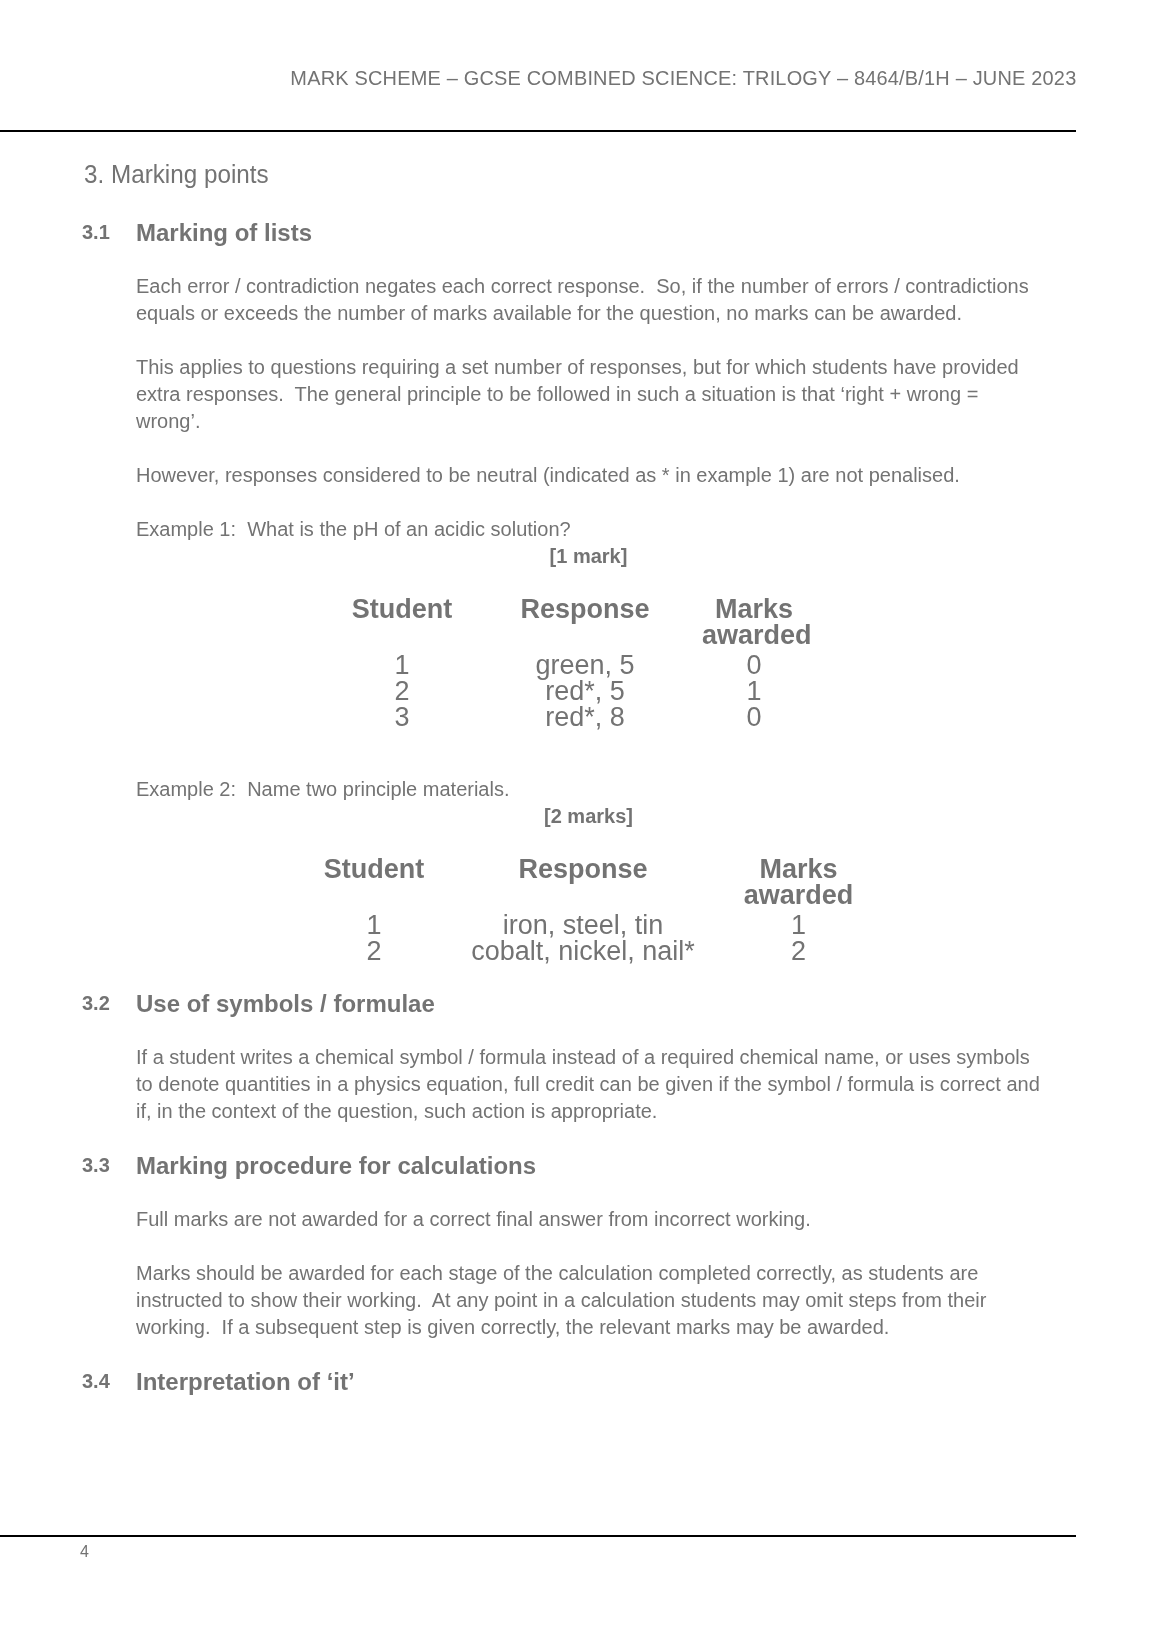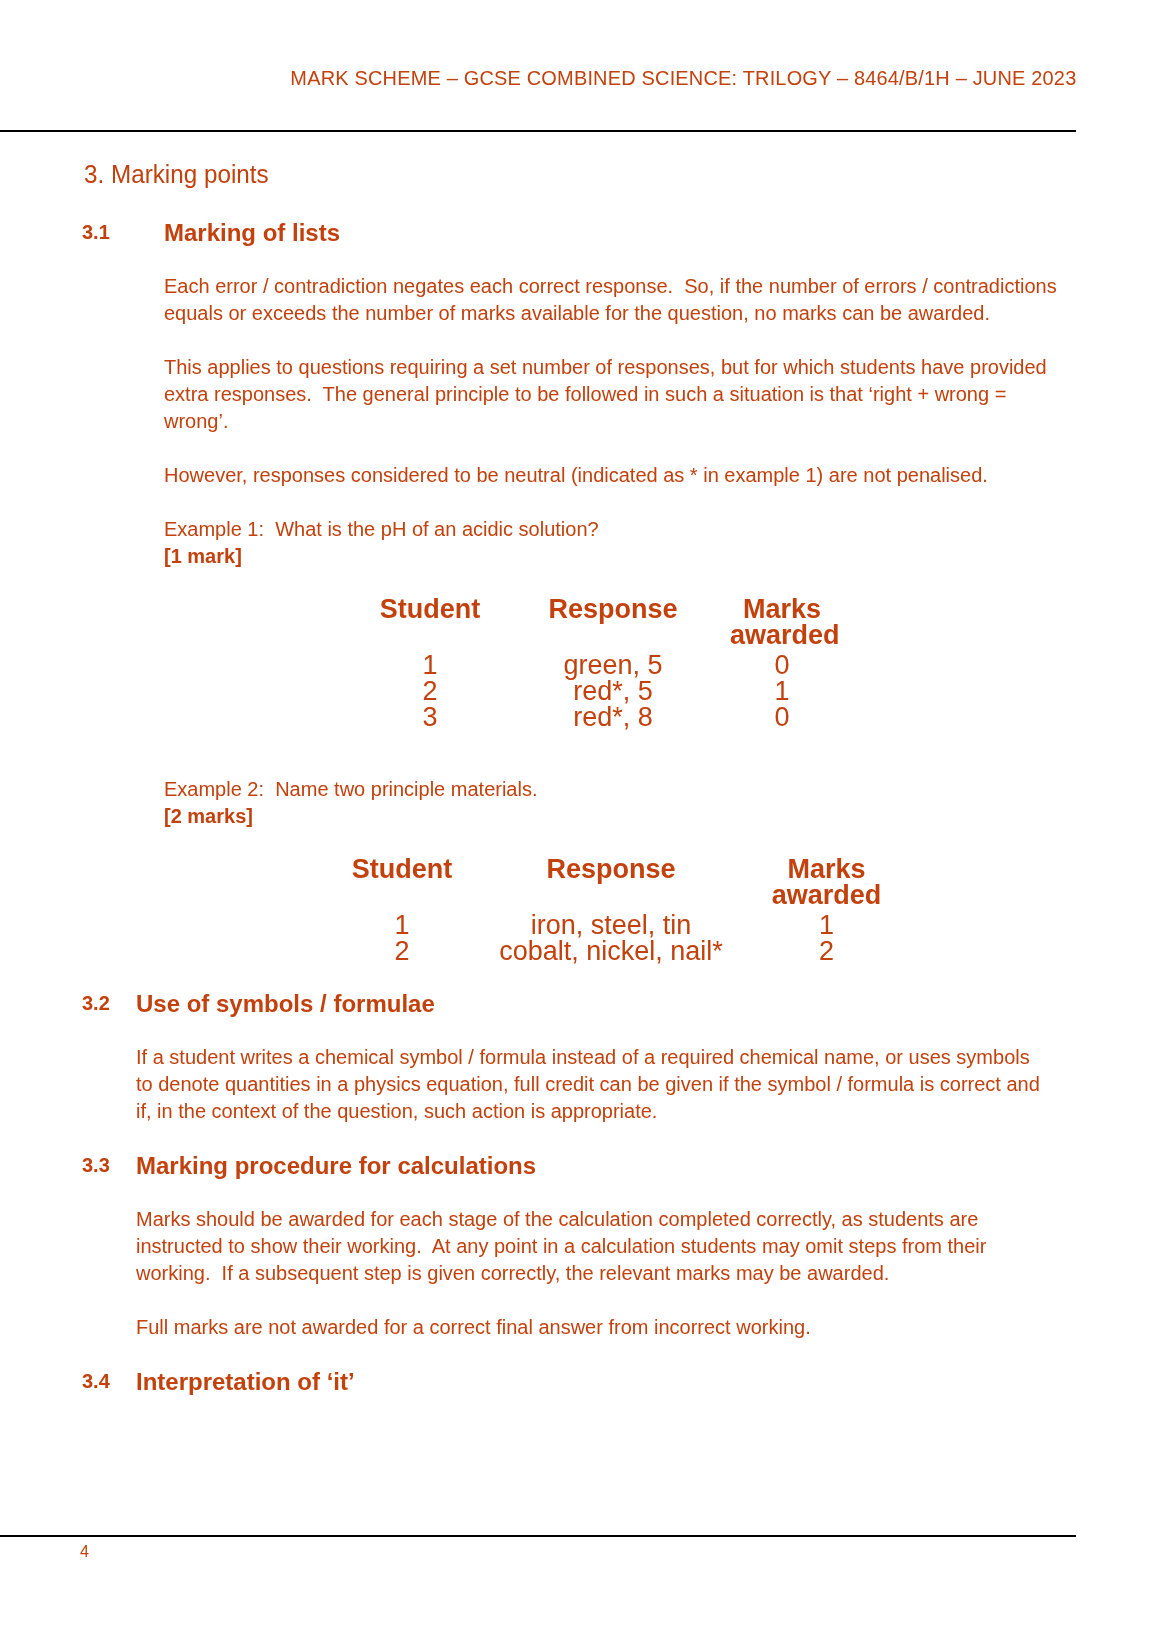--- a/index.html
+++ b/index.html
@@ -1,20 +1,20 @@
 <!DOCTYPE html>
 <html><head>
 <meta charset="utf-8">
 <style>
   html, body { margin:0; padding:0; background:#ffffff; }
   .page {
     position:relative;
     width:1158px; height:1638px;
     background:#ffffff;
-    color:#c2410c;
+    color:#737373;
     font-family:"Liberation Sans", sans-serif;
     overflow:hidden;
   }
   .b { font-weight:normal; }
 
   
   .header { padding-top:66px; width:1076px; text-align:right; }
   .header-title {
     display:inline-block;
     font-size:21px;
@@ -31,30 +31,30 @@
     font-size:25px;
     font-weight:400;
     width:max-content;
     transform:scaleX(0.97);
     transform-origin:0 50%;
   }
 
   
   .content { padding-left:82px; }
   .sec { display:grid; grid-template-columns:54px 905px; margin-top:27px; }
-  .sec.first { margin-top:30px;gap:28px; }
+  .sec.first { margin-top:30px; }
   .num { font-weight:bold; font-size:20px; line-height:27px; }
   .sec-title { font-weight:bold; font-size:24px; line-height:27px; white-space:pre-wrap; }
   .col2 p {
     margin:27px 0 0 0;
     font-size:20px;
     line-height:27px;
     white-space:pre-wrap;
   }
-  .col2 p.marks { margin:0; text-align:left; font-weight:bold; }
+  .col2 p.marks { margin:0; text-align:center; font-weight:bold; }
   .col2 p.after-table { margin-top:46px; }
 
   
   .mtable { margin-top:26px; font-size:27px; }
   .t1 { margin-left:191px; }
   .t2 { margin-left:163px; }
   .trow { display:grid; }
   .t1 .trow { grid-template-columns:150px 216px 122px; }
   .t2 .trow { grid-template-columns:150px 268px 163px; }
   .tcell { text-align:center; line-height:26px; }
@@ -143,22 +143,22 @@
       <div class="col2">
         <div class="sec-title">Use of symbols / formulae</div>
         <p>If a student writes a chemical symbol / formula instead of a required chemical name, or uses symbols to denote quantities in a physics equation, full credit can be given if the symbol / formula is correct and if, in the context of the question, such action is appropriate.</p>
       </div>
     </div>
 
     <div class="sec">
       <div class="num">3.3</div>
       <div class="col2">
         <div class="sec-title">Marking procedure for calculations</div>
+        <p><span>Full marks are </span><span class="b">not</span><span> awarded for a correct final answer from incorrect working.</span></p>
         <p>Marks should be awarded for each stage of the calculation completed correctly, as students are instructed to show their working.  At any point in a calculation students may omit steps from their working.  If a subsequent step is given correctly, the relevant marks may be awarded.</p>
-        <p><span>Full marks are </span><span class="b">not</span><span> awarded for a correct final answer from incorrect working.</span></p>
       </div>
     </div>
 
     <div class="sec">
       <div class="num">3.4</div>
       <div class="col2">
         <div class="sec-title">Interpretation of ‘it’</div>
       </div>
     </div>
 

